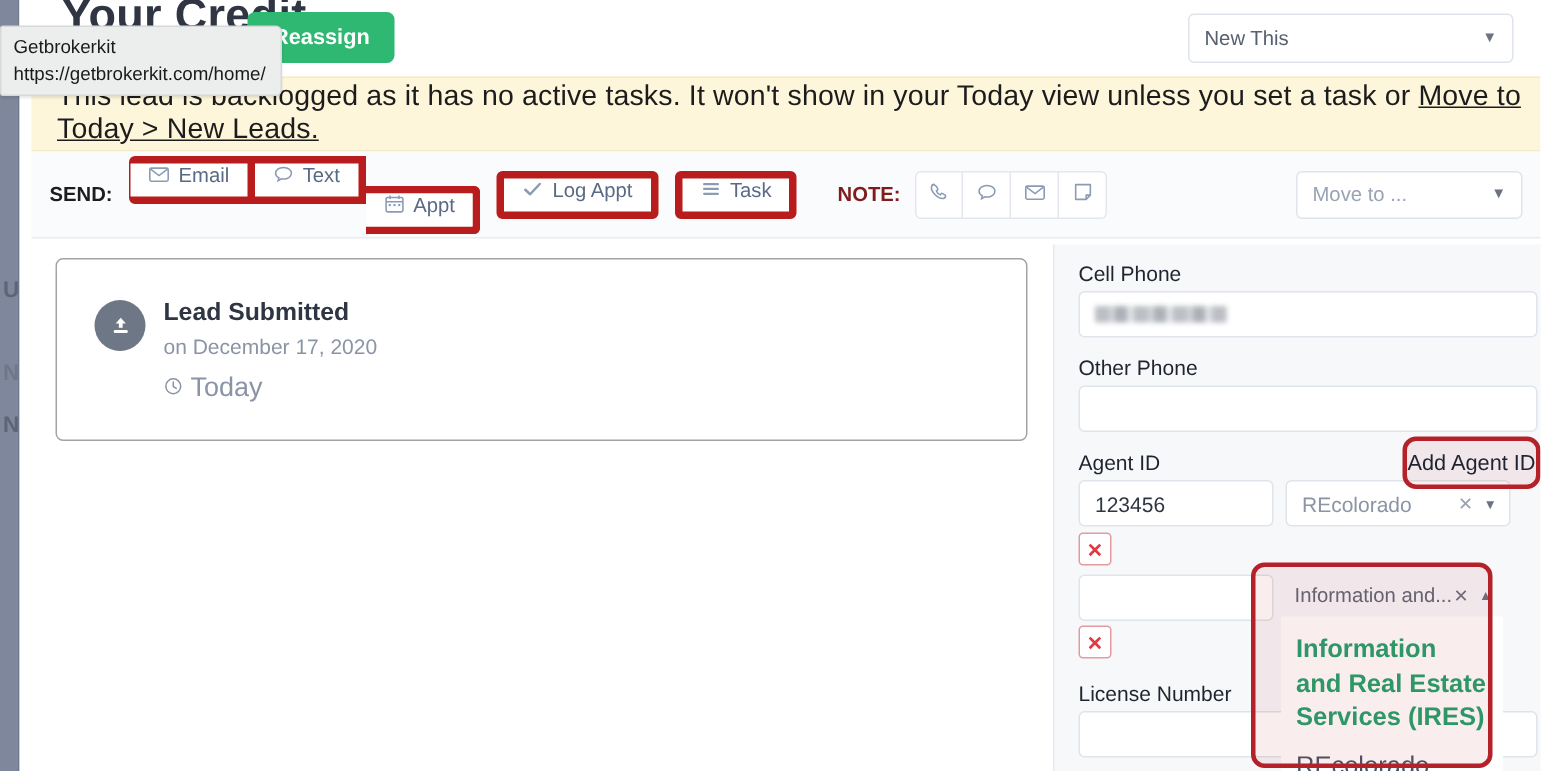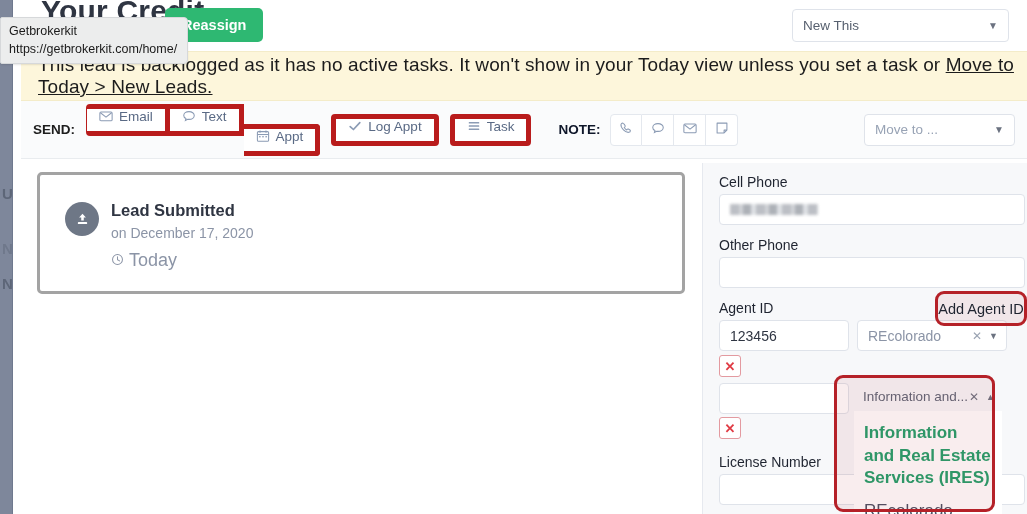--- a/index.html
+++ b/index.html
@@ -98,21 +98,21 @@
     background: #fff; border: 5px solid #b91c1c;
     height: 32px; display: flex; align-items: flex-start; gap: 6px;
     padding: 0 12px; font-size: 13.5px; color: #5a6a85; cursor: pointer;
     font-family: "Liberation Sans", sans-serif; white-space: nowrap;
   }
   .btn-group .tb-btn { border-radius: 0; border-left-width: 0; }
   .btn-group .tb-btn:first-child { border-left-width: 1px; border-radius: 4px 0 0 4px; }
   .btn-group .tb-btn:last-child { border-radius: 0 4px 4px 0; margin-top: 20px; }
   .tb-btn.solo { border-radius: 4px; margin-right: 11px; }
   .tb-btn .ico { display: inline-flex; align-items: center; color: #8b9bb4; }
-  .note-label { font-size: 13.5px; font-weight: 700; color: #0f172a; margin: 0 10px 0 16px; }
+  .note-label { font-size: 13.5px; font-weight: 700; color: #7f1d1d; margin: 0 10px 0 16px; }
   .icon-group { display: flex; }
   .icon-btn {
     width: 32px; height: 32px; background: #fff; border: 1px solid #e4e8ee;
     border-left-width: 0; display: flex; align-items: center; justify-content: center;
     cursor: pointer; color: #8b9bb4;
   }
   .icon-group .icon-btn:first-child { border-left-width: 1px; border-radius: 4px 0 0 4px; }
   .icon-group .icon-btn:last-child { border-radius: 0 4px 4px 0; }
   .moveto-select {
     margin-left: auto; width: 151px; height: 32px;
@@ -122,21 +122,21 @@
   }
   .moveto-select .caret { margin-left: auto; color: #6b7280; font-size: 10px; }
 
   
   .body-left {
     position: absolute; left: 8px; top: 163px; width: 681px; height: 351px;
     background: #fff;
   }
   .timeline-card {
     position: absolute; left: 16px; top: 9px; width: 648px; height: 122px;
-    background: #fff; border: 3px solid #a3a3a3; border-radius: 5px;
+    background: #fff; border: 1px solid #a3a3a3; border-radius: 5px;
   }
   .tl-icon {
     position: absolute; left: 25px; top: 27px;
     width: 34px; height: 34px; border-radius: 50%;
     background: #6e7786; display: flex; align-items: center; justify-content: center;
   }
   .tl-title {
     position: absolute; left: 71px; top: 26px;
     font-size: 16.5px; font-weight: 700; color: #2f3542;
   }

